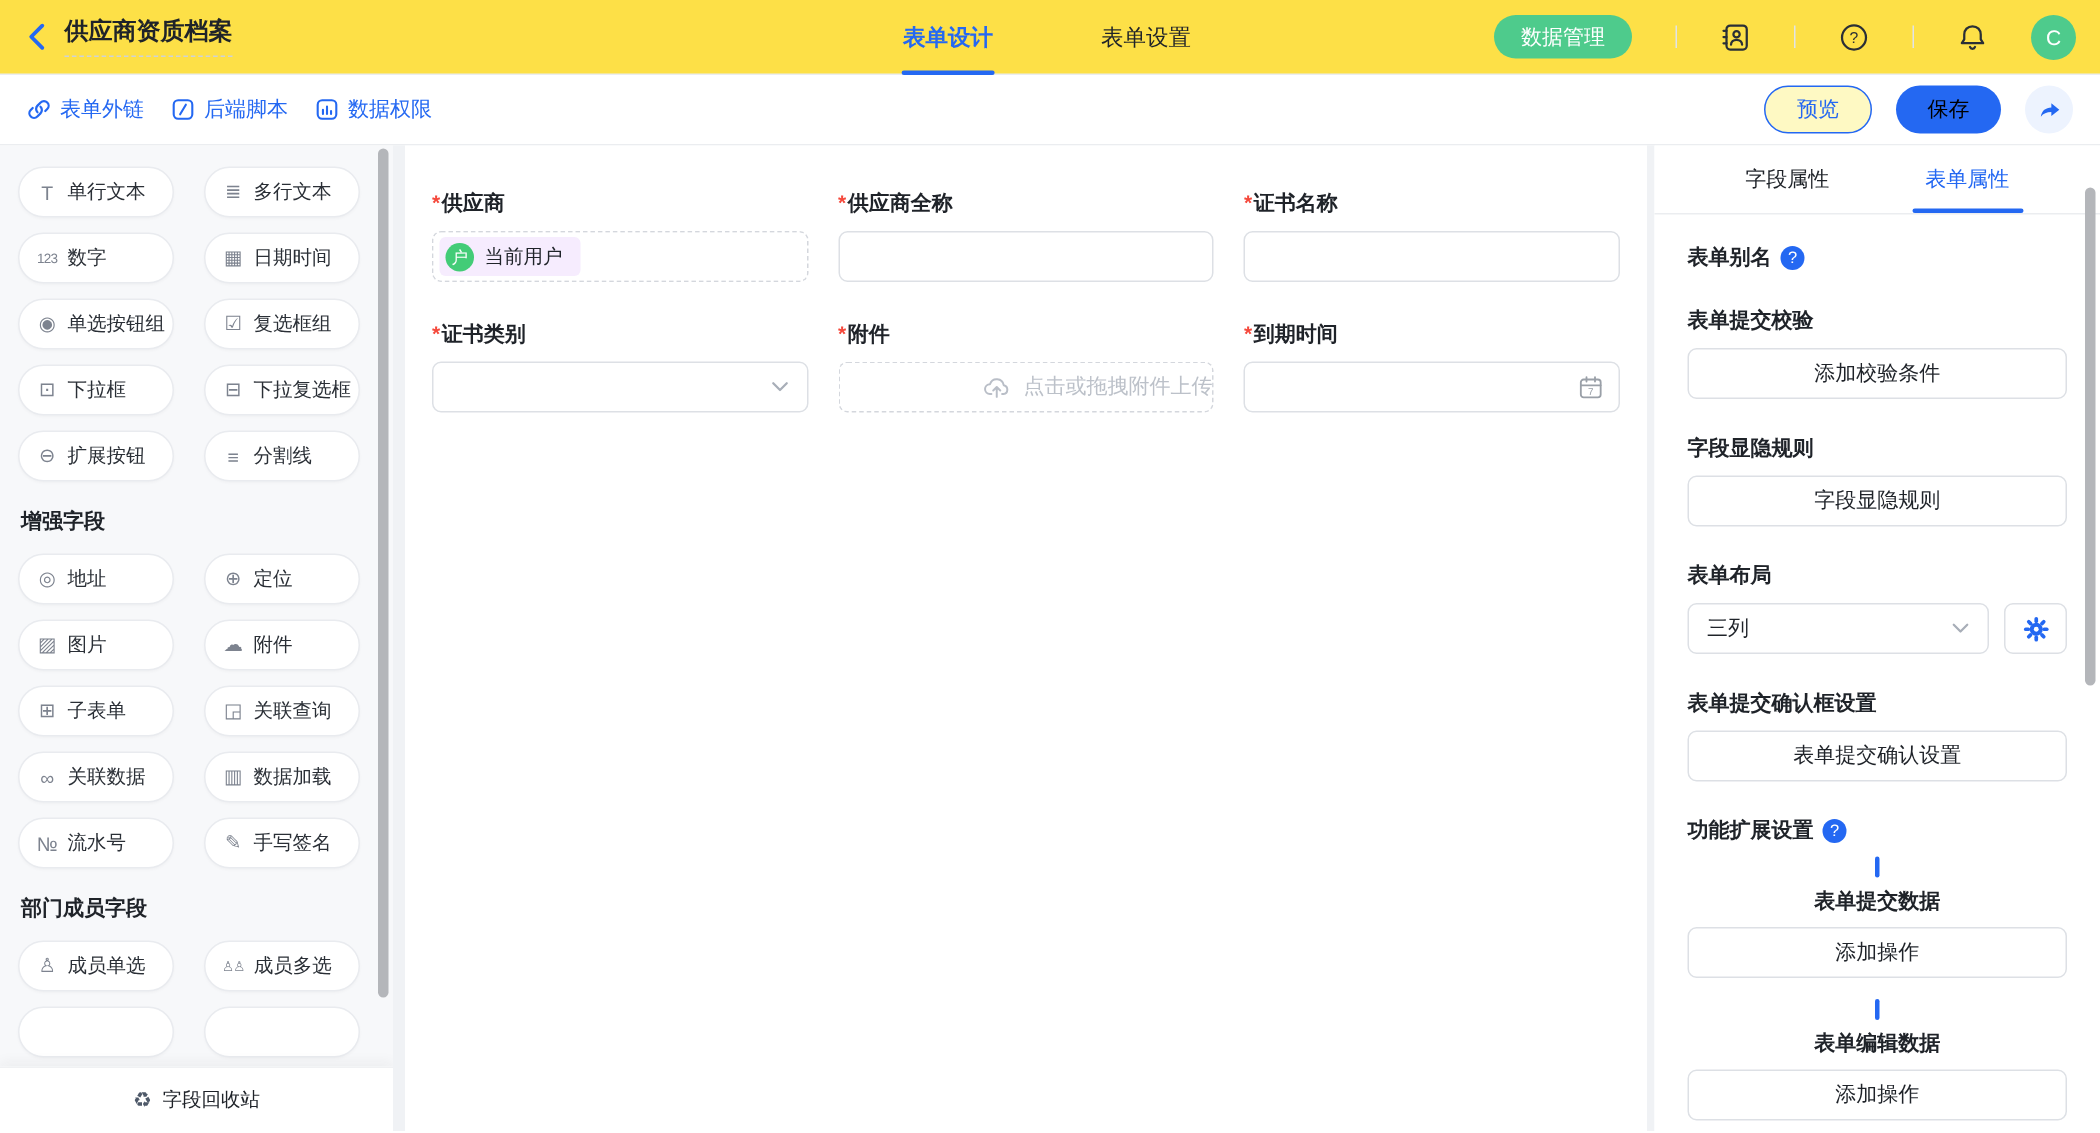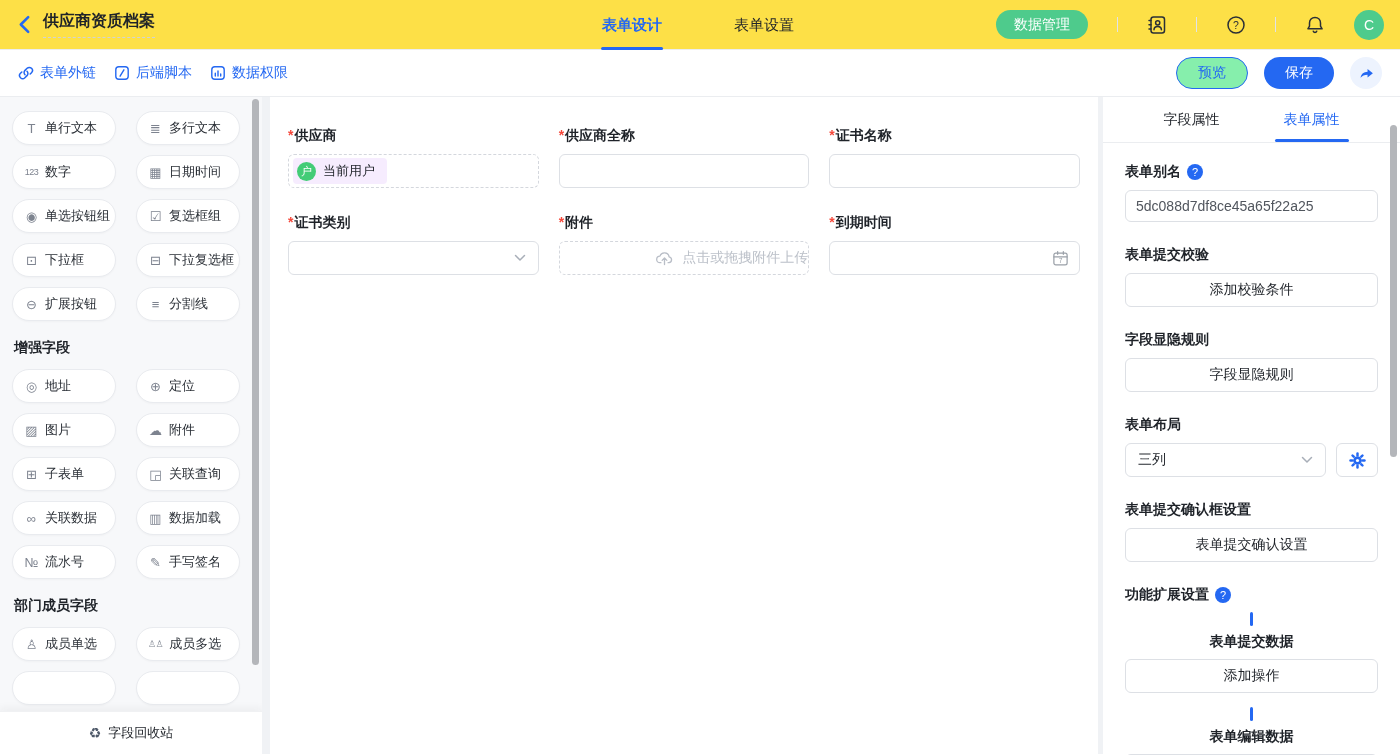--- a/index.html
+++ b/index.html
@@ -19,22 +19,22 @@
   .pill-green { height:29px; padding:0 18px; border:none; border-radius:15px; background:#4ECB8C; color:#fff; font-size:14px; cursor:pointer; font-family:inherit; }
   .vsep { width:1px; height:15px; background:#e1e3e8; }
   .hicon { display:flex; align-items:center; cursor:pointer; }
   .avatar { width:30px; height:30px; border-radius:50%; background:#4ECB8C; color:#fff; display:flex; align-items:center; justify-content:center; font-size:14px; cursor:pointer; }
 
   
   .toolbar { height:47px; display:flex; align-items:center; padding:0 18px; border-bottom:1px solid #ebedf0; background:#fff; }
   .tl-left { display:flex; align-items:center; gap:18px; }
   .tl-link { display:flex; align-items:center; gap:6px; color:#2468F2; font-size:14px; cursor:pointer; }
   .tl-right { margin-left:auto; display:flex; align-items:center; gap:16px; }
-  .btn-outline { height:32px; padding:0 21px; border-radius:16px; border:1px solid #2468F2; color:#2468F2; background:#86efac; font-size:14px; cursor:pointer; font-family:inherit; }
-  .btn-primary { height:32px; padding:0 21px; border-radius:16px; border:none; background:#2468F2; color:#ffffff; font-size:14px; cursor:pointer; font-family:inherit; }
+  .btn-outline { height:32px; padding:0 21px; border-radius:16px; border:1px solid #2468F2; color:#2468F2; background:#fef9c3; font-size:14px; cursor:pointer; font-family:inherit; }
+  .btn-primary { height:32px; padding:0 21px; border-radius:16px; border:none; background:#2468F2; color:#000000; font-size:14px; cursor:pointer; font-family:inherit; }
   .share-btn { width:32px; height:32px; border-radius:50%; background:#edf3fe; display:flex; align-items:center; justify-content:center; cursor:pointer; }
 
   
   .main { display:flex; height:657px; }
 
   
   .sidebar { width:262px; background:#f7f8fa; position:relative; padding:14px 0 0 12px; overflow:hidden; flex-shrink:0; }
   .psec-title { font-size:14px; font-weight:700; margin:0 0 12px 2px; }
   .pgrid { display:grid; grid-template-columns:104px 104px; column-gap:20px; row-gap:10px; margin-bottom:18px; }
   .pitem { height:34px; background:#fff; border:1px solid #e9ebef; border-radius:17px; display:flex; align-items:center; padding-left:11px; font-size:13px; color:#2a2f36; cursor:grab; gap:6px; box-shadow:0 1px 2px rgba(31,35,41,.03); white-space:nowrap; }
@@ -361,21 +361,20 @@
           <span>表单属性</span>
         </div>
     </div>
     <div class="pbody">
 
       <div class="pgroup">
         <div class="phead">
           <span>表单别名</span>
           <span class="qbadge">?</span>
         </div>
-        <input class="pinput" readonly="" value="5dc088d7df8ce45a65f22a25" style="">
       </div>
 
       <div class="pgroup">
         <div class="phead">表单提交校验</div>
         <button class="pbtn">添加校验条件</button>
       </div>
 
       <div class="pgroup">
         <div class="phead">字段显隐规则</div>
         <button class="pbtn">字段显隐规则</button>

